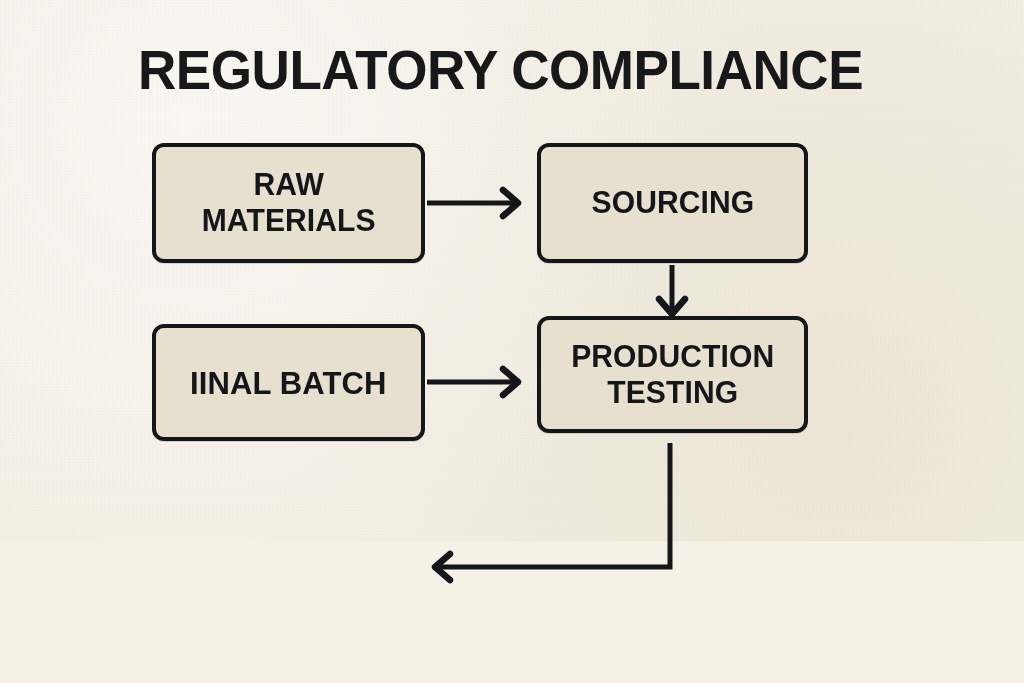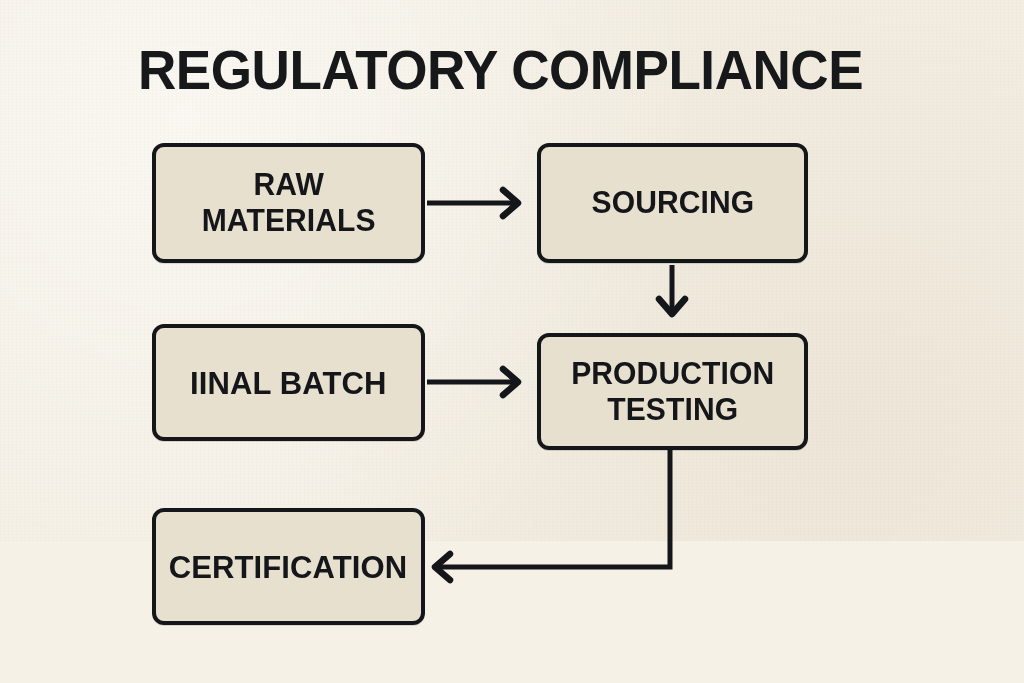--- a/index.html
+++ b/index.html
@@ -134,22 +134,19 @@
   </div>
 
   <div class="node" style="left:537px; top:143px; width:271px; height:120px;text-align:center;">
     <span class="node-label">SOURCING</span>
   </div>
 
   <div class="node wide-text" style="left:152px; top:324px; width:273px; height:117px;">
     <span class="node-label">IINAL BATCH</span>
   </div>
 
-  <div class="node" style="left:537px; top:333px; width:271px; height:117px;">
+  <div class="node" style="left:537px; top:316px; width:271px; height:117px;">
     <span class="node-label">PRODUCTION
 TESTING</span>
   </div>
 
-  <div class="node wide-text" style="left:152px; top:508px; width:273px; height:117px;">
-    <span class="node-label">CERTIFICATION</span>
-  </div>
 
 </div>
 
 </body></html>

